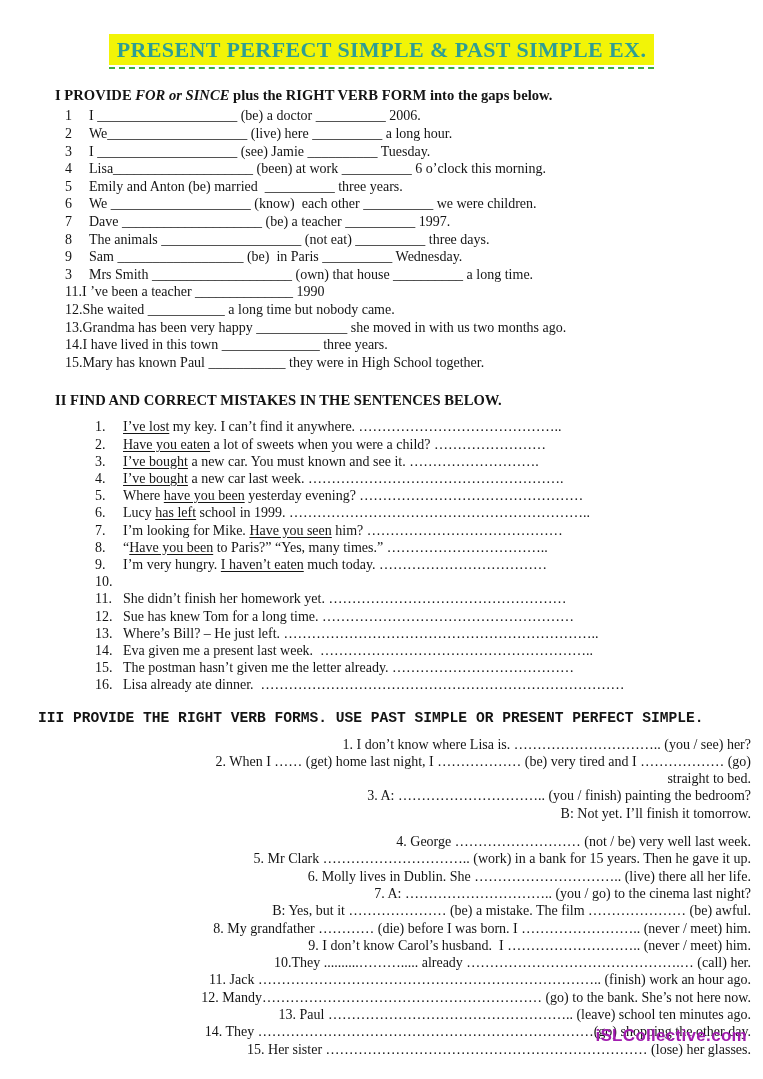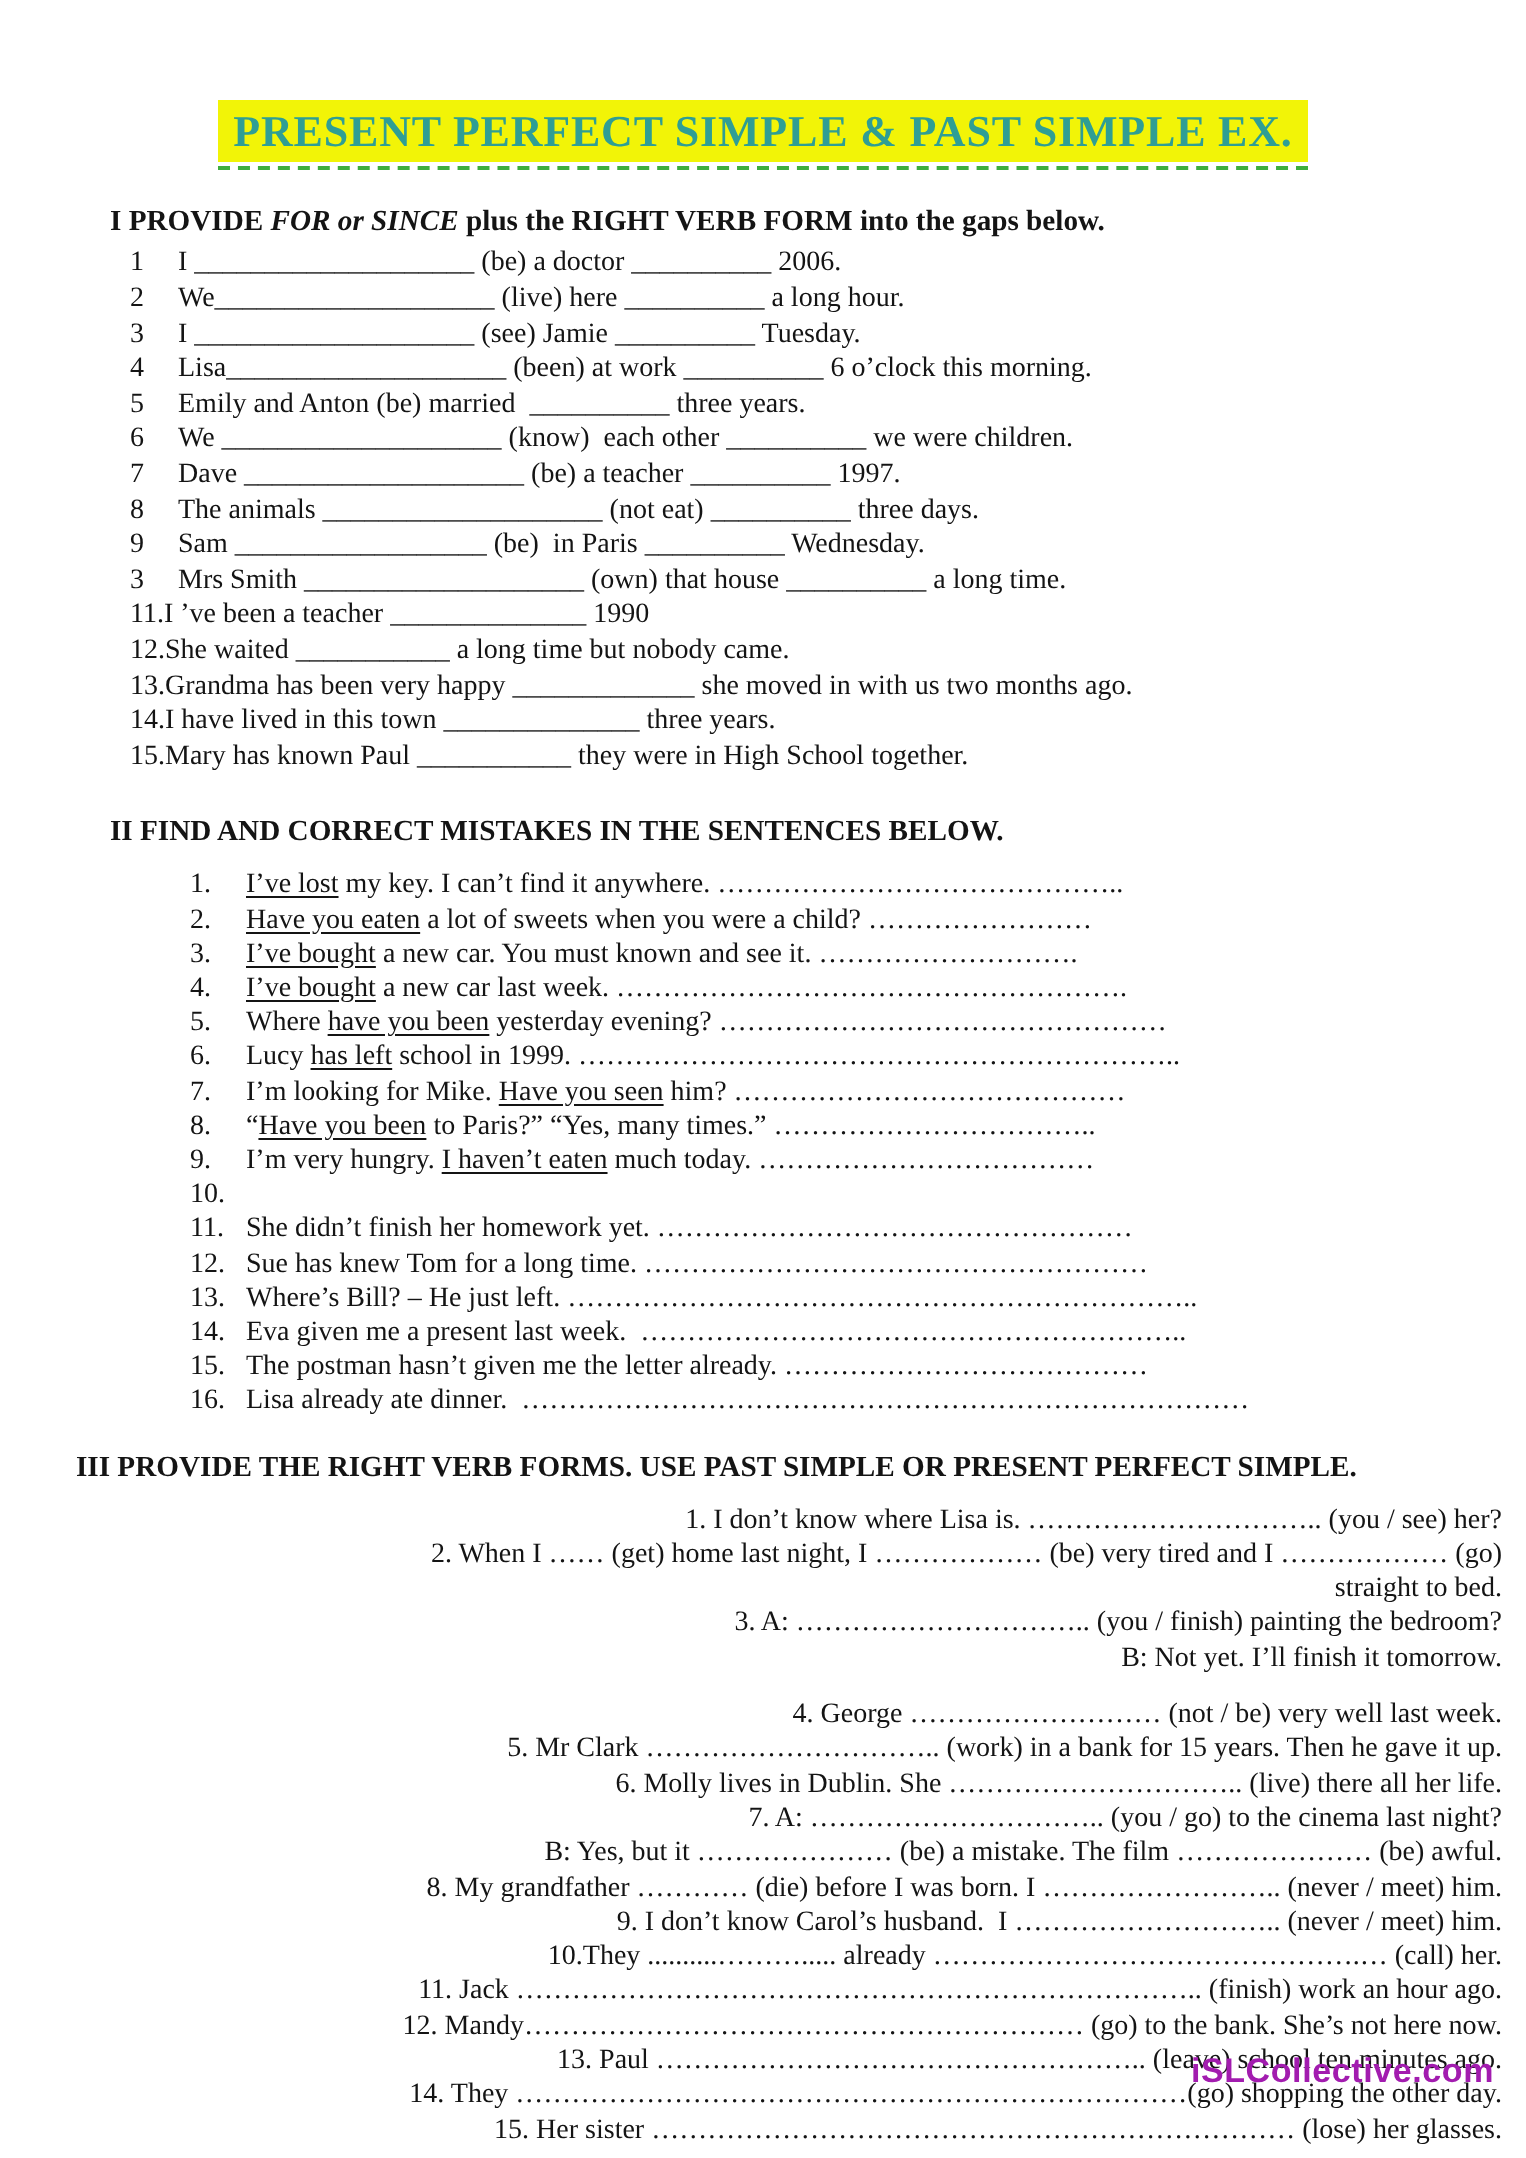--- a/index.html
+++ b/index.html
@@ -8,21 +8,21 @@
     position: relative;
     width: 763px;
     height: 1079px;
     background: #ffffff;
     overflow: hidden;
     font-family: "Liberation Serif", serif;
     color: #141414;
     font-size: 14px;
   }
   
-  .title-block { text-align: center; padding-top: 50px; }
+  .title-block { text-align: center; padding-top: 34px; }
   .title-inner { display: inline-block; }
   .worksheet-title {
     display: inline-block;
     background: #f2f407;
     color: #2f9e94;
     font-weight: bold;
     font-size: 22px;
     letter-spacing: 0.4px;
     padding: 3px 8px 2px 8px;
     line-height: 1.2;
@@ -33,21 +33,21 @@
     height: 0;
   }
   
   .sec-heading {
     font-weight: bold;
     font-size: 14.6px;
     line-height: 17px;
   }
   .sec1-heading { margin: 18px 40px 0 55px; }
   .sec2-heading { margin: 21px 40px 0 55px; }
-  .sec3-heading { margin: 16px 12px 0 38px; }
+  .sec3-heading { margin: 16px 12px 0 38px; font-family: Liberation Mono, monospace; }
   .sec-heading .emph { font-style: italic; }
   
   .s1-list { margin: 3px 30px 0 65px; }
   .s1-item { display: flex; line-height: 17.6px; white-space: pre-wrap; }
   .s1-item.flush { display: block; }
   .s1-num { flex: none; width: 24px; }
   
   .s2-list { margin: 9px 30px 0 95px; }
   .s2-item { display: flex; line-height: 17.2px; white-space: pre-wrap; }
   .s2-num { flex: none; width: 28px; }

